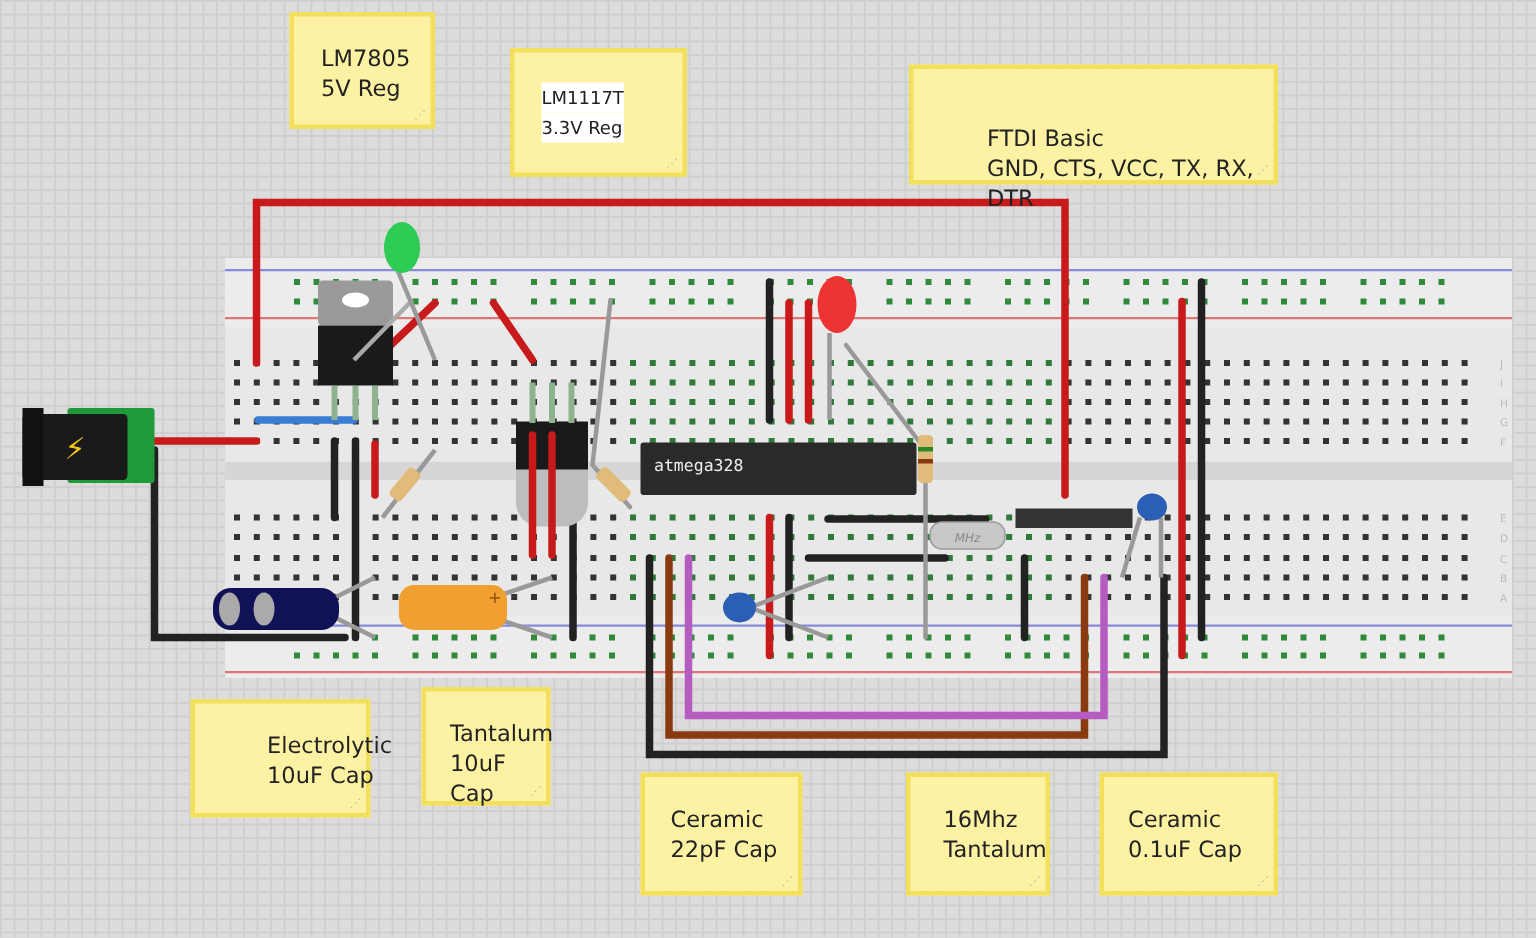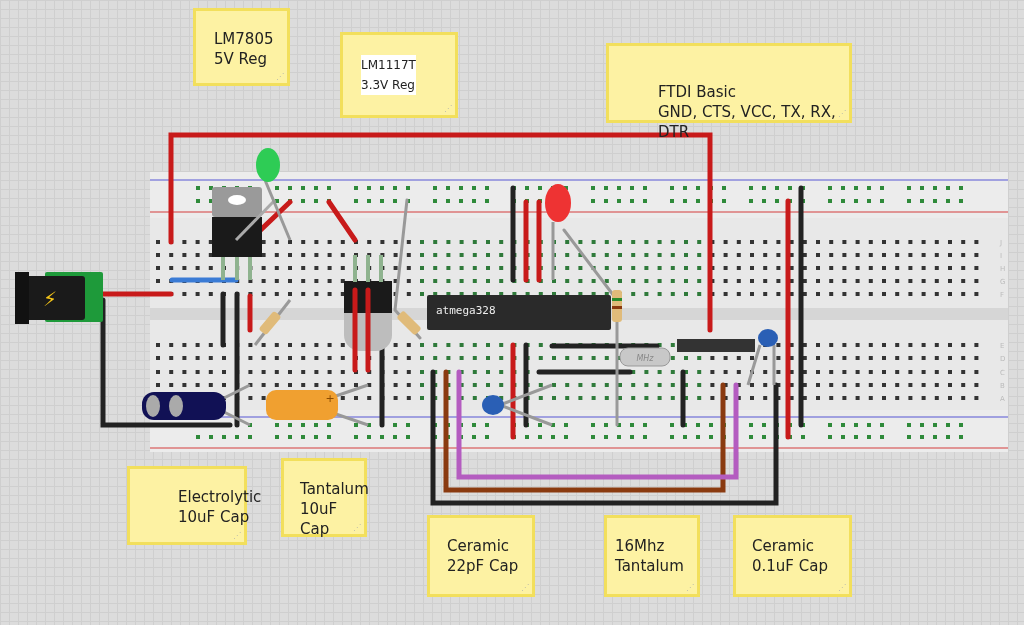--- a/index.html
+++ b/index.html
@@ -1036,21 +1036,21 @@
     <span class="grip">⋰</span>
 </div>
 <div class="note" style="left:427px;top:515px;width:108px;height:82px;">
   <div class="txt" style="left:17px;top:18px;">
     <div>Ceramic</div>
     <div>22pF Cap</div>
   </div>
     <span class="grip">⋰</span>
 </div>
 <div class="note" style="left:604px;top:515px;width:96px;height:82px;">
-  <div class="txt" style="left:8px;top:18px;">
+  <div class="txt" style="left:22px;top:18px;">
     <div>16Mhz</div>
     <div>Tantalum</div>
   </div>
     <span class="grip">⋰</span>
 </div>
 <div class="note" style="left:733px;top:515px;width:119px;height:82px;">
   <div class="txt" style="left:16px;top:18px;">
     <div>Ceramic</div>
     <div>0.1uF Cap</div>
   </div>

